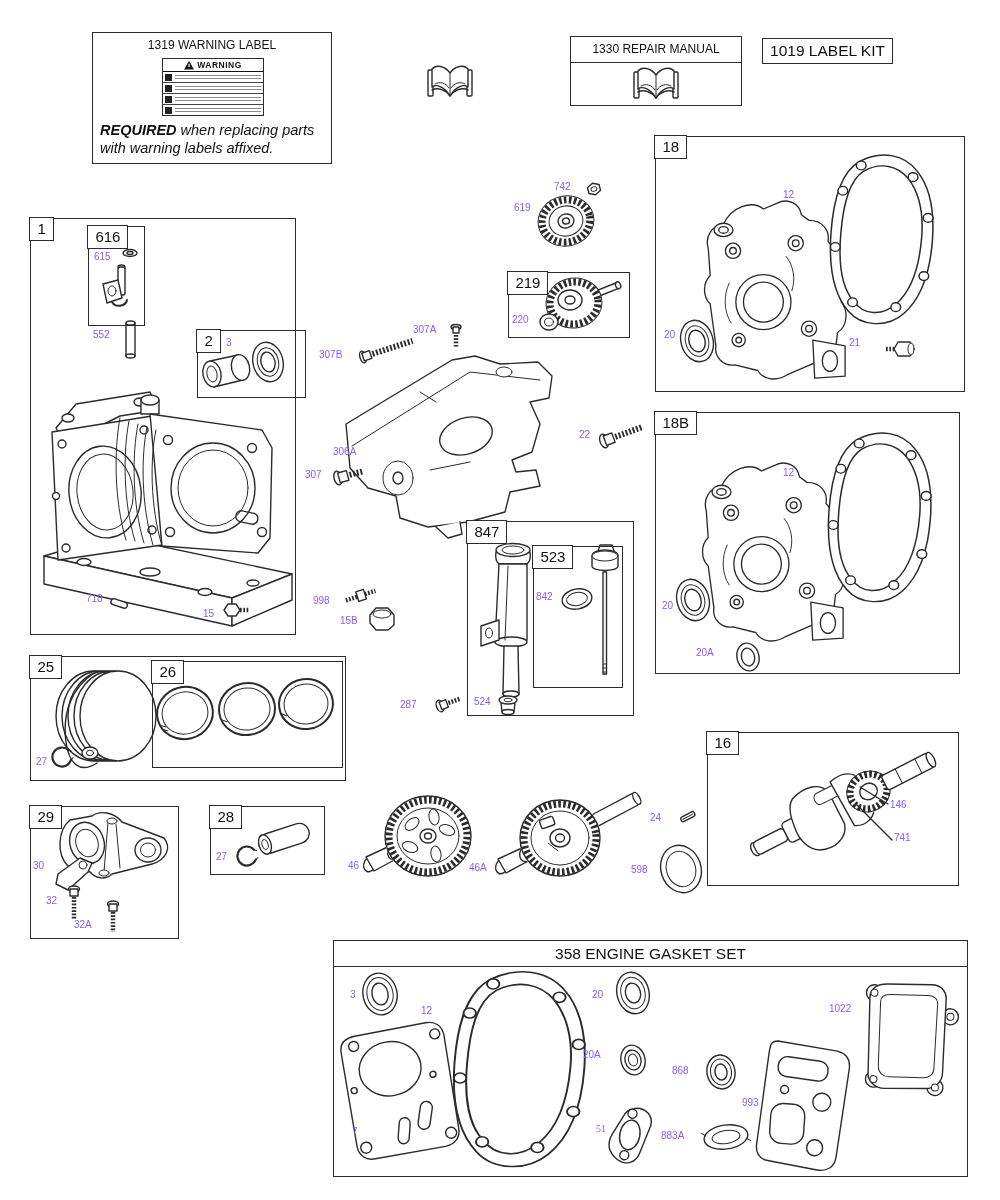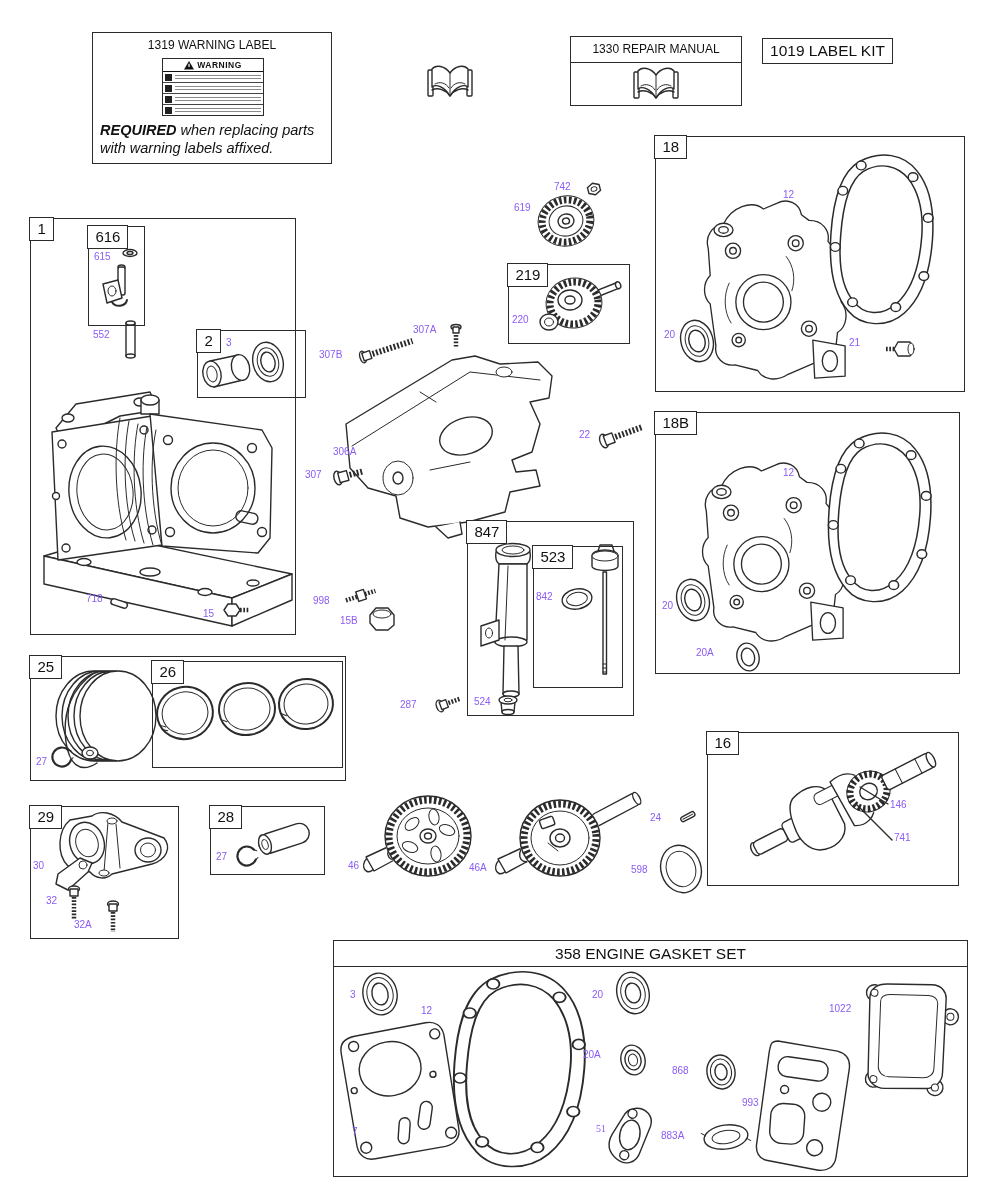--- a/index.html
+++ b/index.html
@@ -537,21 +537,21 @@
 
 <div class="gbox" style="left:30px;top:218px;width:266px;height:417px;">
   <span class="corner">1</span>
 </div>
 <div class="gbox" style="left:88px;top:226px;width:57px;height:100px;">
   <span class="corner">616</span>
 </div>
 <div class="gbox" style="left:197px;top:330px;width:109px;height:68px;">
   <span class="corner">2</span>
 </div>
-<div class="gbox" style="left:508px;top:264px;width:122px;height:80px;">
+<div class="gbox" style="left:508px;top:272px;width:122px;height:66px;">
   <span class="corner">219</span>
 </div>
 <div class="gbox" style="left:655px;top:136px;width:310px;height:256px;">
   <span class="corner">18</span>
 </div>
 <div class="gbox" style="left:655px;top:412px;width:305px;height:262px;">
   <span class="corner">18B</span>
 </div>
 <div class="gbox" style="left:467px;top:521px;width:167px;height:195px;">
   <span class="corner">847</span>

